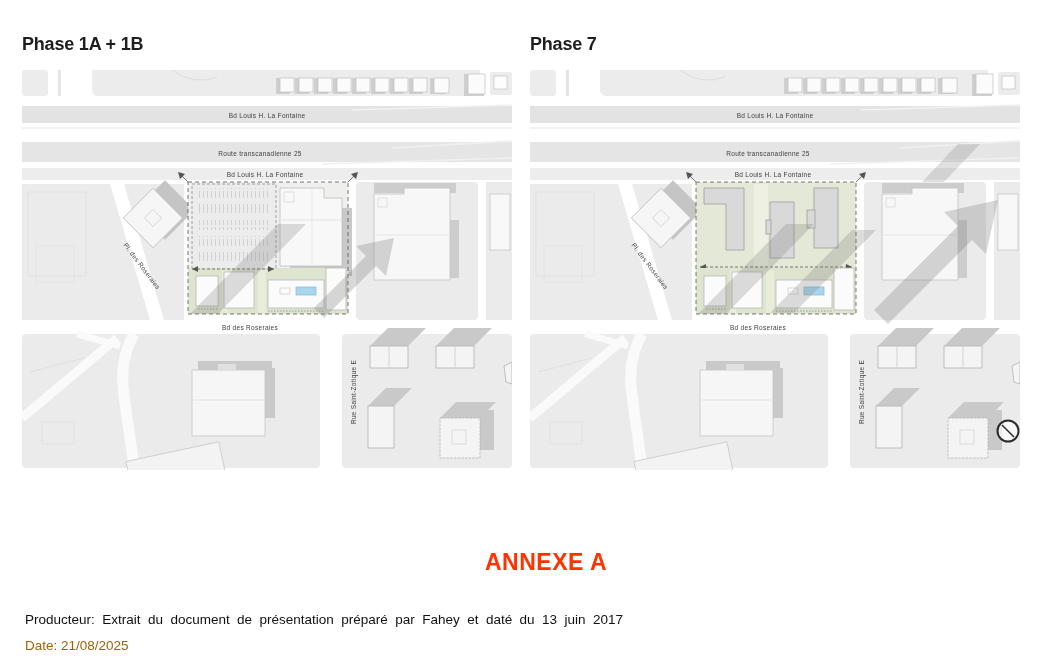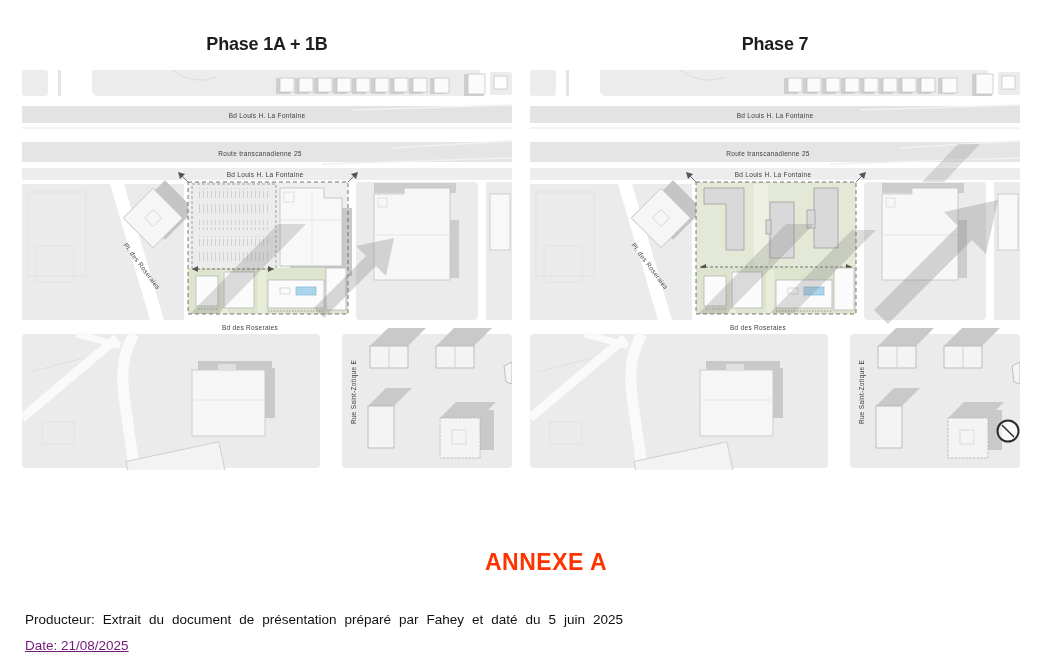--- a/index.html
+++ b/index.html
@@ -1,30 +1,30 @@
 <!DOCTYPE html>
 <html><head>
 <meta charset="utf-8">
 <style>
   html,body{margin:0;padding:0;background:#fff;}
   .page{position:relative;width:1044px;height:666px;background:#ffffff;overflow:hidden;
         font-family:"Liberation Sans",sans-serif;}
-  .panel-title{position:absolute;width:490px;text-align:center;font-size:18px;font-weight:800;
+  .panel-title{position:absolute;width:490px;font-size:18px;font-weight:800;
         color:#1e1e20;letter-spacing:-.2px;}
   .map-panel{position:absolute;width:490px;height:400px;top:70px;}
   .map-panel svg{position:absolute;left:0;top:0;}
   .maplabel{position:absolute;font-size:6.5px;color:#3d3d3d;white-space:nowrap;
         letter-spacing:.3px;transform:translate(-50%,-50%);}
   .maplabel.rot-pl{transform:translate(-50%,-50%) rotate(53deg);}
   .maplabel.rot-v{transform:translate(-50%,-50%) rotate(-90deg);}
   .annexe{position:absolute;left:0;top:549px;width:1044px;text-align:center;
         font-size:23px;font-weight:bold;letter-spacing:.5px;padding-left:24px;}
   .footer-line1{position:absolute;left:25px;top:612px;width:598px;font-size:13.5px;color:#111;
         text-align:justify;text-align-last:justify;}
-  .footer-line2{position:absolute;left:25px;top:638px;font-size:13.5px;color:#701a75;text-decoration:underline;}
+  .footer-line2{position:absolute;left:25px;top:638px;font-size:13.5px;color:#a16207;}
 </style>
 </head>
 <body>
 
 <div class="page">
 
   <div class="panel-title" style="left:22px;top:34px">Phase 1A + 1B</div>
   <div class="panel-title" style="left:530px;top:34px">Phase 7</div>
 
   <div class="map-panel" style="left:22px">
@@ -332,16 +332,16 @@
     <div class="maplabel" style="left:245px;top:45px">Bd Louis H. La Fontaine</div>
     <div class="maplabel" style="left:238px;top:83px">Route transcanadienne 25</div>
     <div class="maplabel" style="left:243px;top:104px">Bd Louis H. La Fontaine</div>
     <div class="maplabel rot-pl" style="left:120px;top:196px">Pl. des Roseraies</div>
     <div class="maplabel" style="left:228px;top:257px">Bd des Roseraies</div>
     <div class="maplabel rot-v" style="left:331px;top:322px">Rue Saint-Zotique E</div>
   </div>
 
   <div class="annexe" style="color:#ff3300">ANNEXE A</div>
 
-  <div class="footer-line1">Producteur: Extrait du document de présentation préparé par Fahey et daté du 5 juin 2025</div>
+  <div class="footer-line1">Producteur: Extrait du document de présentation préparé par Fahey et daté du 13 juin 2017</div>
   <div class="footer-line2">Date: 21/08/2025</div>
 
 </div>
 
 </body></html>

